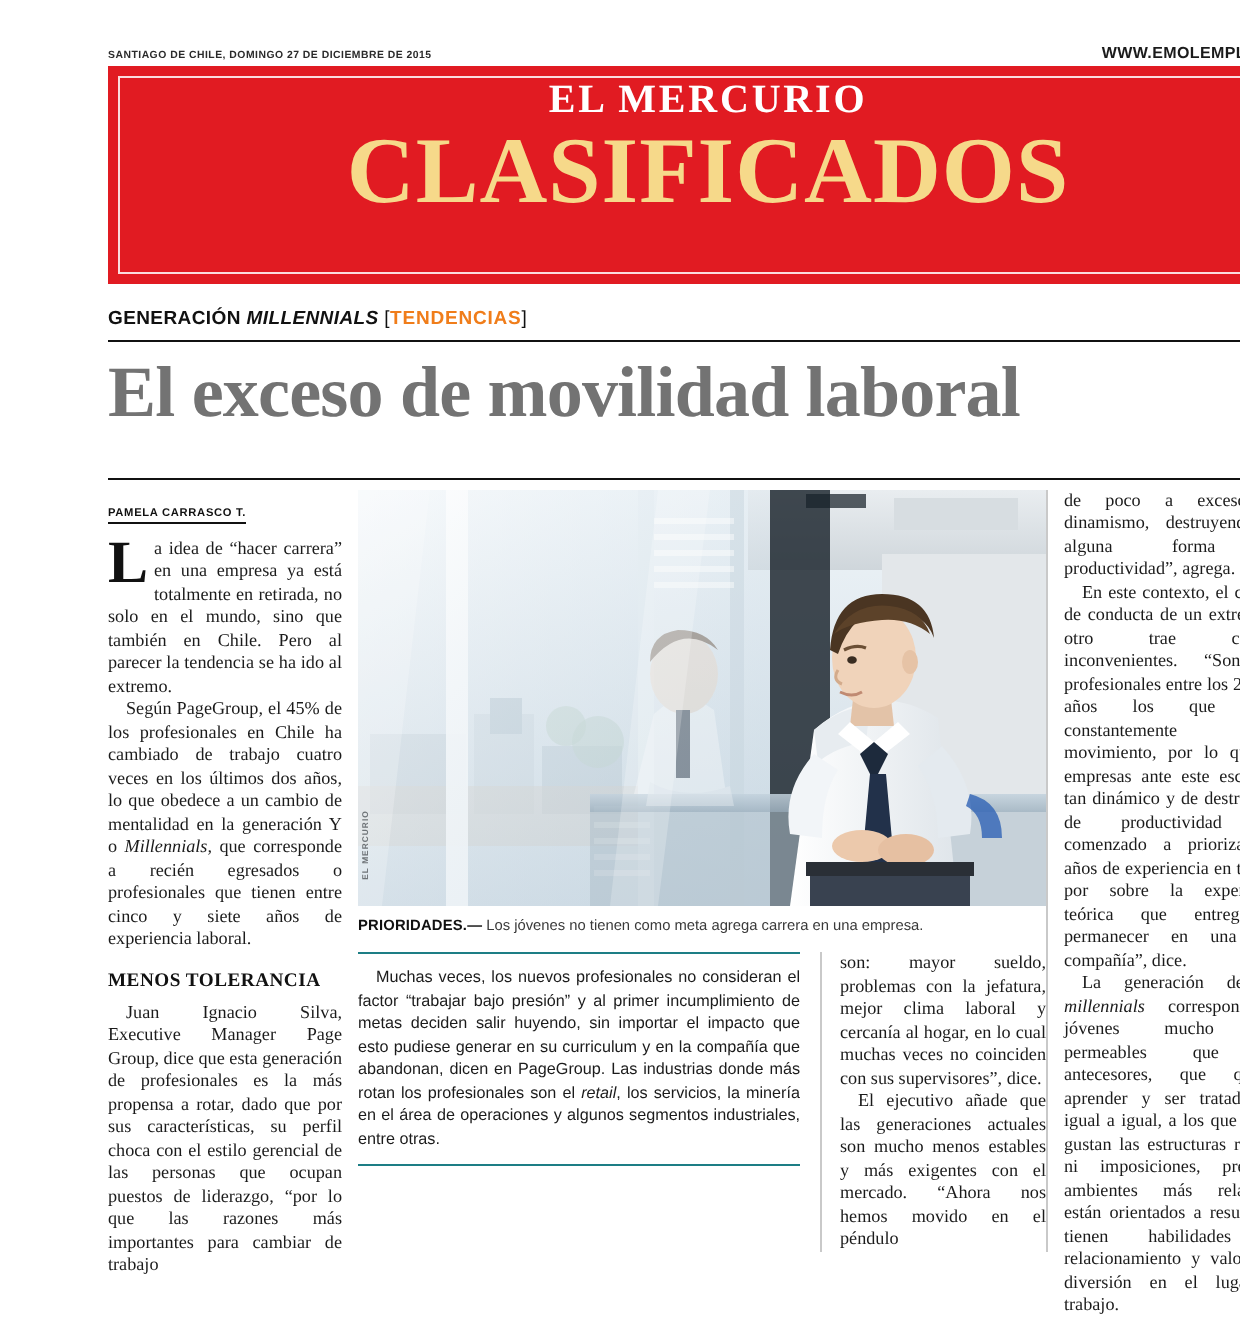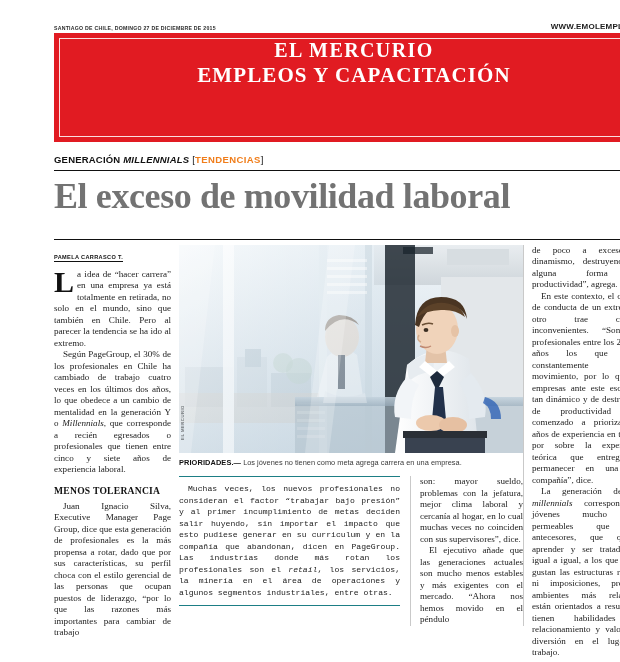--- a/index.html
+++ b/index.html
@@ -137,60 +137,60 @@
 
   .box{
     border-top:1.5px solid #1d7e85;border-bottom:1.5px solid #1d7e85;
     padding:6px 0 7px 0;
   }
   .box-title{
     font-family:"Liberation Sans", sans-serif;font-weight:700;
     font-size:14.5px;letter-spacing:-.1px;color:#1d7e85;margin-bottom:5px;
   }
   p.boxtxt{
-    margin:0;font-family:Liberation Mono, monospace;
+    margin:0;font-family:Liberation Sans, sans-serif;
     font-size:8.1px;line-height:1.42;text-align:justify;
     text-indent:9px;color:#1b1b1b;
   }
 </style>
 </head>
 <body>
 
 <div class="page">
 
   <div class="topbar">
     <div class="dateline">SANTIAGO DE CHILE, DOMINGO 27 DE DICIEMBRE DE 2015</div>
     <div class="siteurl">WWW.EMOLEMPLEOS.CL</div>
   </div>
 
   <div class="masthead">
     <div class="inner-frame"></div>
     <div class="brand">EL MERCURIO</div>
-    <div class="empleos">EMPLEOS Y CAPACITACIÓN</div>
+    <div class="clasificados">CLASIFICADOS</div>
   </div>
 
   <div class="kicker">
     <span class="k1">GENERACIÓN</span>
     <span class="k2">MILLENNIALS</span>
     <span class="br">[</span><span class="k3">TENDENCIAS</span><span class="br">]</span>
   </div>
   <div class="rule"></div>
 
   <h1 class="headline">
     <span>El exceso de movilidad laboral</span>
   </h1>
 
   <div class="deck-rule"></div>
 
   <div class="body">
 
     <div class="col c1">
       <div class="byline">PAMELA CARRASCO T.</div>
       <p class="txt first"><span class="dropcap">L</span><span>a idea de “hacer carrera” en una empresa ya está totalmente en retirada, no solo en el mundo, sino que también en Chile. Pero al parecer la tendencia se ha ido al extremo.</span></p>
-      <p class="txt"><span>Según PageGroup, el 30% de los profesionales en Chile ha cambiado de trabajo cuatro veces en los últimos dos años, lo que obedece a un cambio de mentalidad en la generación Y o </span><span class="it">Millennials</span><span>, que corresponde a recién egresados o profesionales que tienen entre cinco y siete años de experiencia laboral.</span></p>
+      <p class="txt"><span>Según PageGroup, el 45% de los profesionales en Chile ha cambiado de trabajo cuatro veces en los últimos dos años, lo que obedece a un cambio de mentalidad en la generación Y o </span><span class="it">Millennials</span><span>, que corresponde a recién egresados o profesionales que tienen entre cinco y siete años de experiencia laboral.</span></p>
       <div class="subhead">MENOS TOLERANCIA</div>
       <p class="txt">Juan Ignacio Silva, Executive Manager Page Group, dice que esta generación de profesionales es la más propensa a rotar, dado que por sus características, su perfil choca con el estilo gerencial de las personas que ocupan puestos de liderazgo, “por lo que las razones más importantes para cambiar de trabajo</p>
     </div>
 
     <div class="col c-mid">
 
       <div class="photo-wrap">
         <div class="photo">
           <svg width="344" height="208" viewBox="0 0 344 208" preserveAspectRatio="none">
             <defs>

